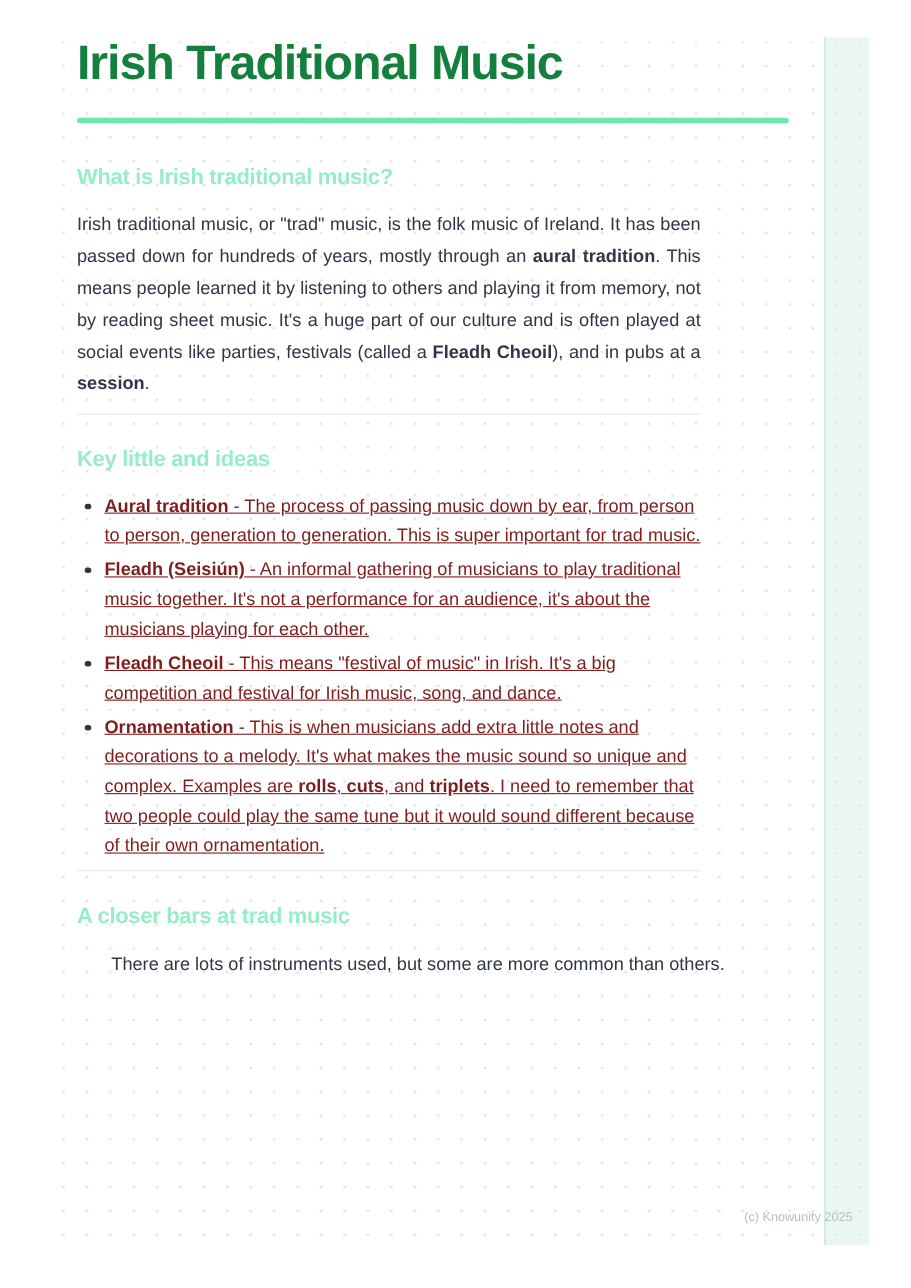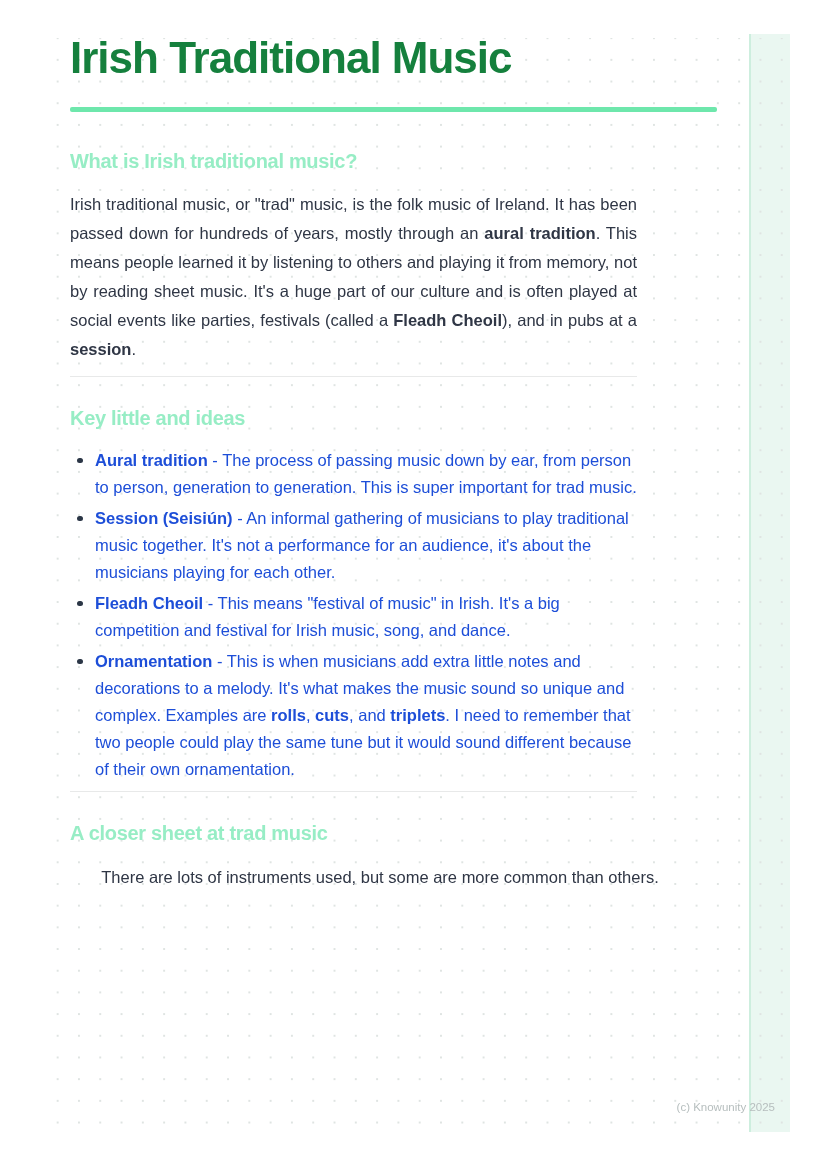--- a/index.html
+++ b/index.html
@@ -56,21 +56,21 @@
   }
   p.body-last { margin-top:16px; width:620px; text-align:center; }
   b { font-weight:bold; }
 
   .divider { margin-top:12px; width:567px; height:1px; background:#e8e9e9; }
   .divider-2 { margin-top:8px; }
 
   ul.terms { margin-top:15px; list-style:none; width:572px; }
   ul.terms li {
     position:relative; padding-left:25px; margin-bottom:4px;
-    font-size:16.5px; line-height:27px; color:#1d4ed8;
+    font-size:16.5px; line-height:27px; color:#7f1d1d;text-decoration:underline;
   }
   ul.terms li::before {
     content:""; position:absolute; left:7px; top:10.5px;
     width:5.5px; height:5.5px; border-radius:50%; background:#2b3646;
   }
 
   .footer {
     position:absolute; right:53px; top:1100px;
     font-size:11.5px; line-height:15px; color:#b6bebe; z-index:3;
   }
@@ -92,28 +92,28 @@
     <h2 class="sec sec-intro">What is Irish traditional music?</h2>
 
     <p class="body"><span>Irish traditional music, or "trad" music, is the folk music of Ireland. It has been passed down for hundreds of years, mostly through an </span><b>aural tradition</b><span>. This means people learned it by listening to others and playing it from memory, not by reading sheet music. It's a huge part of our culture and is often played at social events like parties, festivals (called a </span><b>Fleadh Cheoil</b><span>), and in pubs at a </span><b>session</b><span>.</span></p>
 
     <div class="divider"></div>
 
     <h2 class="sec sec-terms">Key little and ideas</h2>
 
     <ul class="terms">
       <li><b>Aural tradition</b><span> - The process of passing music down by ear, from person to person, generation to generation. This is super important for trad music.</span></li>
-      <li><b>Session (Seisiún)</b><span> - An informal gathering of musicians to play traditional music together. It's not a performance for an audience, it's about the musicians playing for each other.</span></li>
+      <li><b>Fleadh (Seisiún)</b><span> - An informal gathering of musicians to play traditional music together. It's not a performance for an audience, it's about the musicians playing for each other.</span></li>
       <li><b>Fleadh Cheoil</b><span> - This means "festival of music" in Irish. It's a big competition and festival for Irish music, song, and dance.</span></li>
       <li><b>Ornamentation</b><span> - This is when musicians add extra little notes and decorations to a melody. It's what makes the music sound so unique and complex. Examples are </span><b>rolls</b><span>, </span><b>cuts</b><span>, and </span><b>triplets</b><span>. I need to remember that two people could play the same tune but it would sound different because of their own ornamentation.</span></li>
     </ul>
 
     <div class="divider divider-2"></div>
 
-    <h2 class="sec sec-closer">A closer sheet at trad music</h2>
+    <h2 class="sec sec-closer">A closer bars at trad music</h2>
 
 
     <p class="body body-last"><span>There are lots of instruments used, but some are more common than others.</span></p>
 
   </div>
 
   <div class="footer">(c) Knowunity 2025</div>
 
 </div>
 

